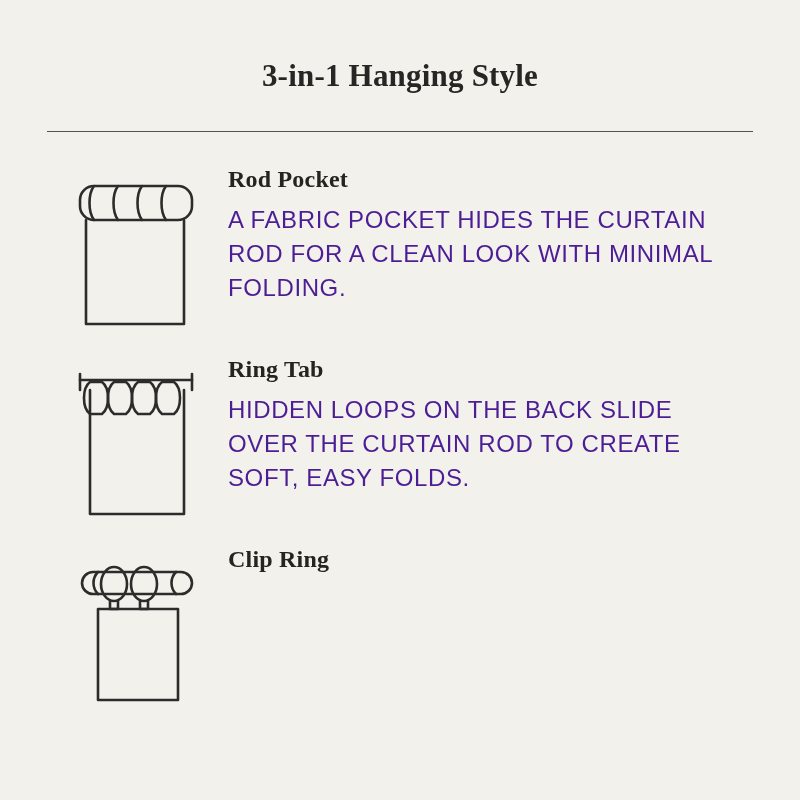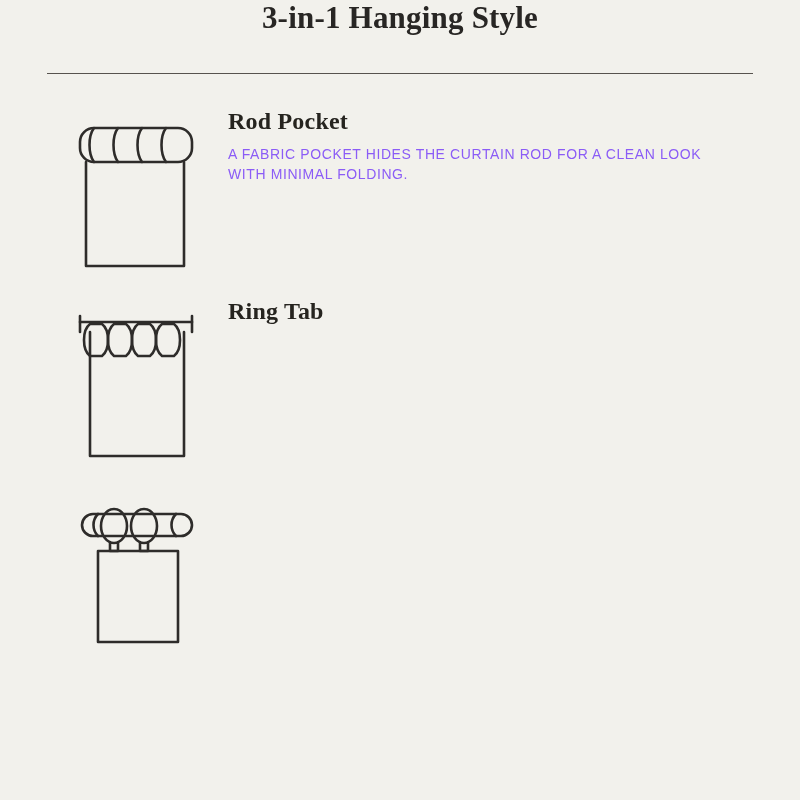--- a/index.html
+++ b/index.html
@@ -20,20 +20,21 @@
     height: 800px;
     box-sizing: border-box;
   }
   .title {
     text-align: center;
     font-family: "Liberation Serif", serif;
     font-weight: bold;
     font-size: 31px;
     letter-spacing: 0.2px;
     color: #282624;
+    padding-top: 58px;
   }
   .divider {
     width: 706px;
     height: 1px;
     background: #57534e;
     margin: 37px auto 0 auto;
   }
   .rows {
     margin-top: 34px;
   }
@@ -58,24 +59,24 @@
   .row-title {
     font-family: "Liberation Serif", serif;
     font-weight: bold;
     font-size: 24px;
     color: #26241f;
     margin: 0 0 10px 0;
     letter-spacing: 0.2px;
   }
   .row-desc {
     font-family: "Liberation Sans", sans-serif;
-    font-size: 14px;
+    font-size: 24px;
     line-height: 1.42;
     letter-spacing: 0.6px;
-    color: #8b5cf6;
+    color: #4c1d95;
     margin: 0;
     max-width: 510px;
     text-transform: uppercase;
   }
   svg { display: block; }
 </style>
 </head>
 <body>
 
 <div class="page">
@@ -120,20 +121,21 @@
             <path d="M42 18 C34 24 34 44 42 50 L54 50 C62 44 62 24 54 18 Z"></path>
             <path d="M66 18 C58 24 58 44 66 50 L78 50 C86 44 86 24 78 18 Z"></path>
             <path d="M90 18 C82 24 82 44 90 50 L102 50 C110 44 110 24 102 18 Z"></path>
 
             <path d="M18 26 L18 150 L112 150 L112 26"></path>
           </g>
         </svg>
       </div>
       <div class="text-cell">
         <h2 class="row-title">Ring Tab</h2>
+        <p class="row-desc">Hidden loops on the back slide over the curtain rod to create soft, easy folds.</p>
       </div>
     </div>
 
     <div class="row">
       <div class="icon-cell">
         <svg width="132" height="160" viewBox="0 0 132 160">
           <g fill="none" stroke="#2e2c2a" stroke-width="2.6" stroke-linejoin="round" stroke-linecap="round">
 
             <rect x="10" y="18" width="110" height="22" rx="11" ry="11"></rect>
             <path d="M26 18 C20 24 20 34 26 40"></path>
@@ -143,17 +145,18 @@
             <ellipse cx="72" cy="30" rx="13" ry="17"></ellipse>
 
             <path d="M38 47 L38 55 L46 55 L46 47"></path>
             <path d="M68 47 L68 55 L76 55 L76 47"></path>
 
             <path d="M26 55 L26 146 L106 146 L106 55 Z"></path>
           </g>
         </svg>
       </div>
       <div class="text-cell">
+        <h2 class="row-title">Clip Ring</h2>
       </div>
     </div>
 
   </div>
 </div>
 
 </body></html>

